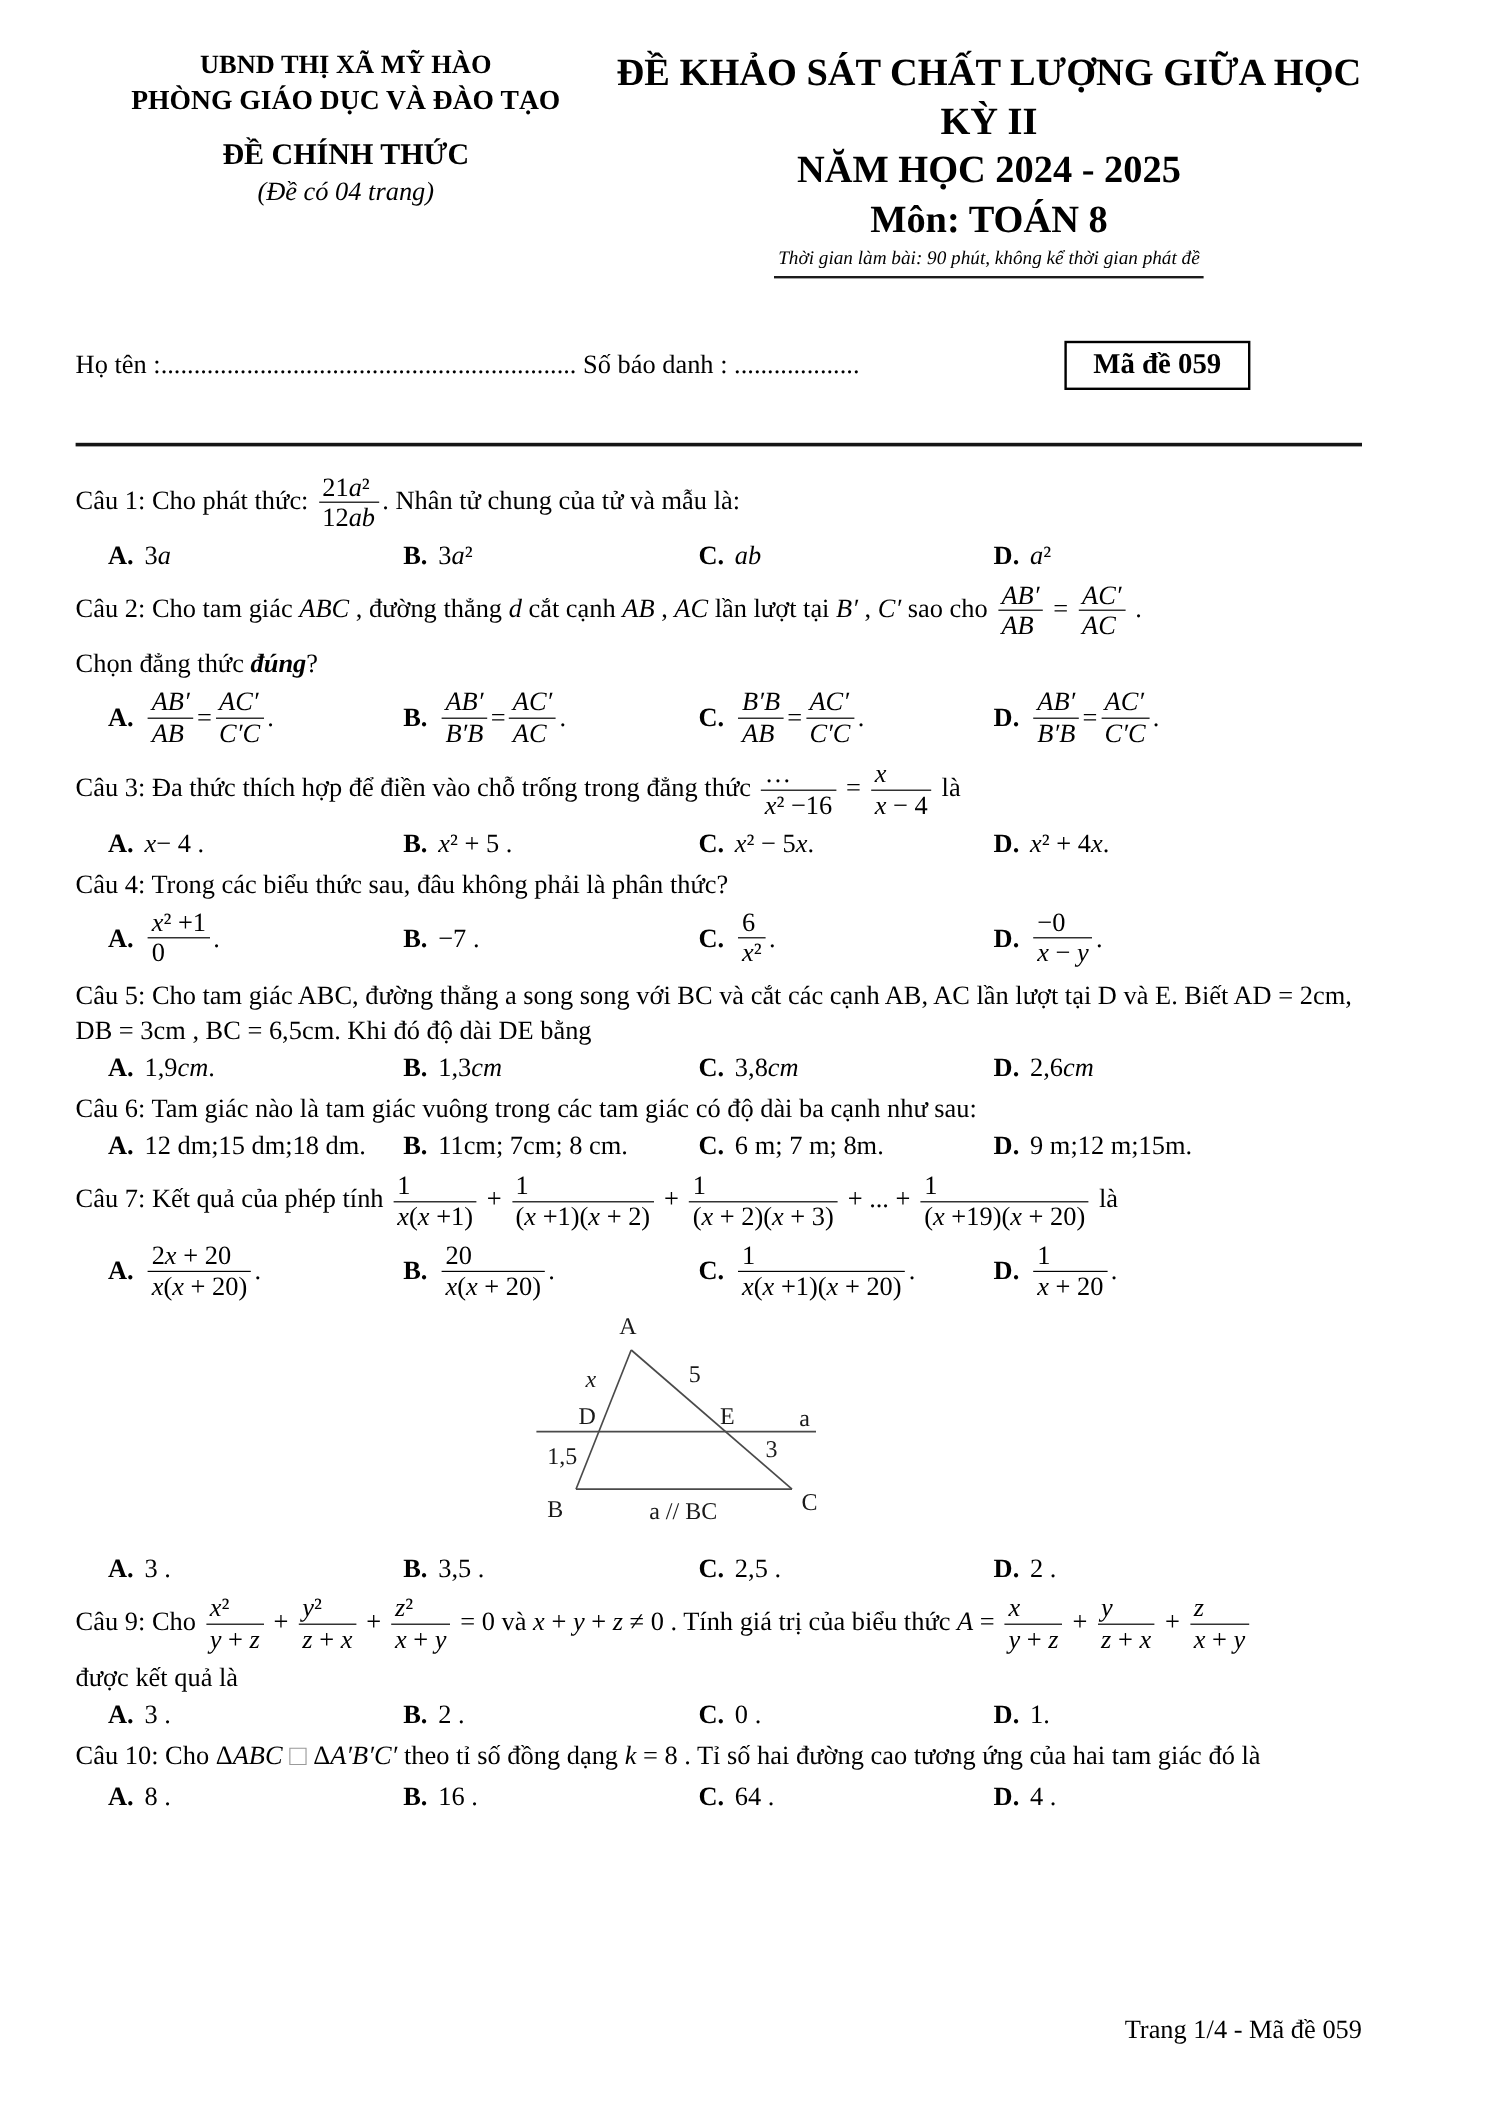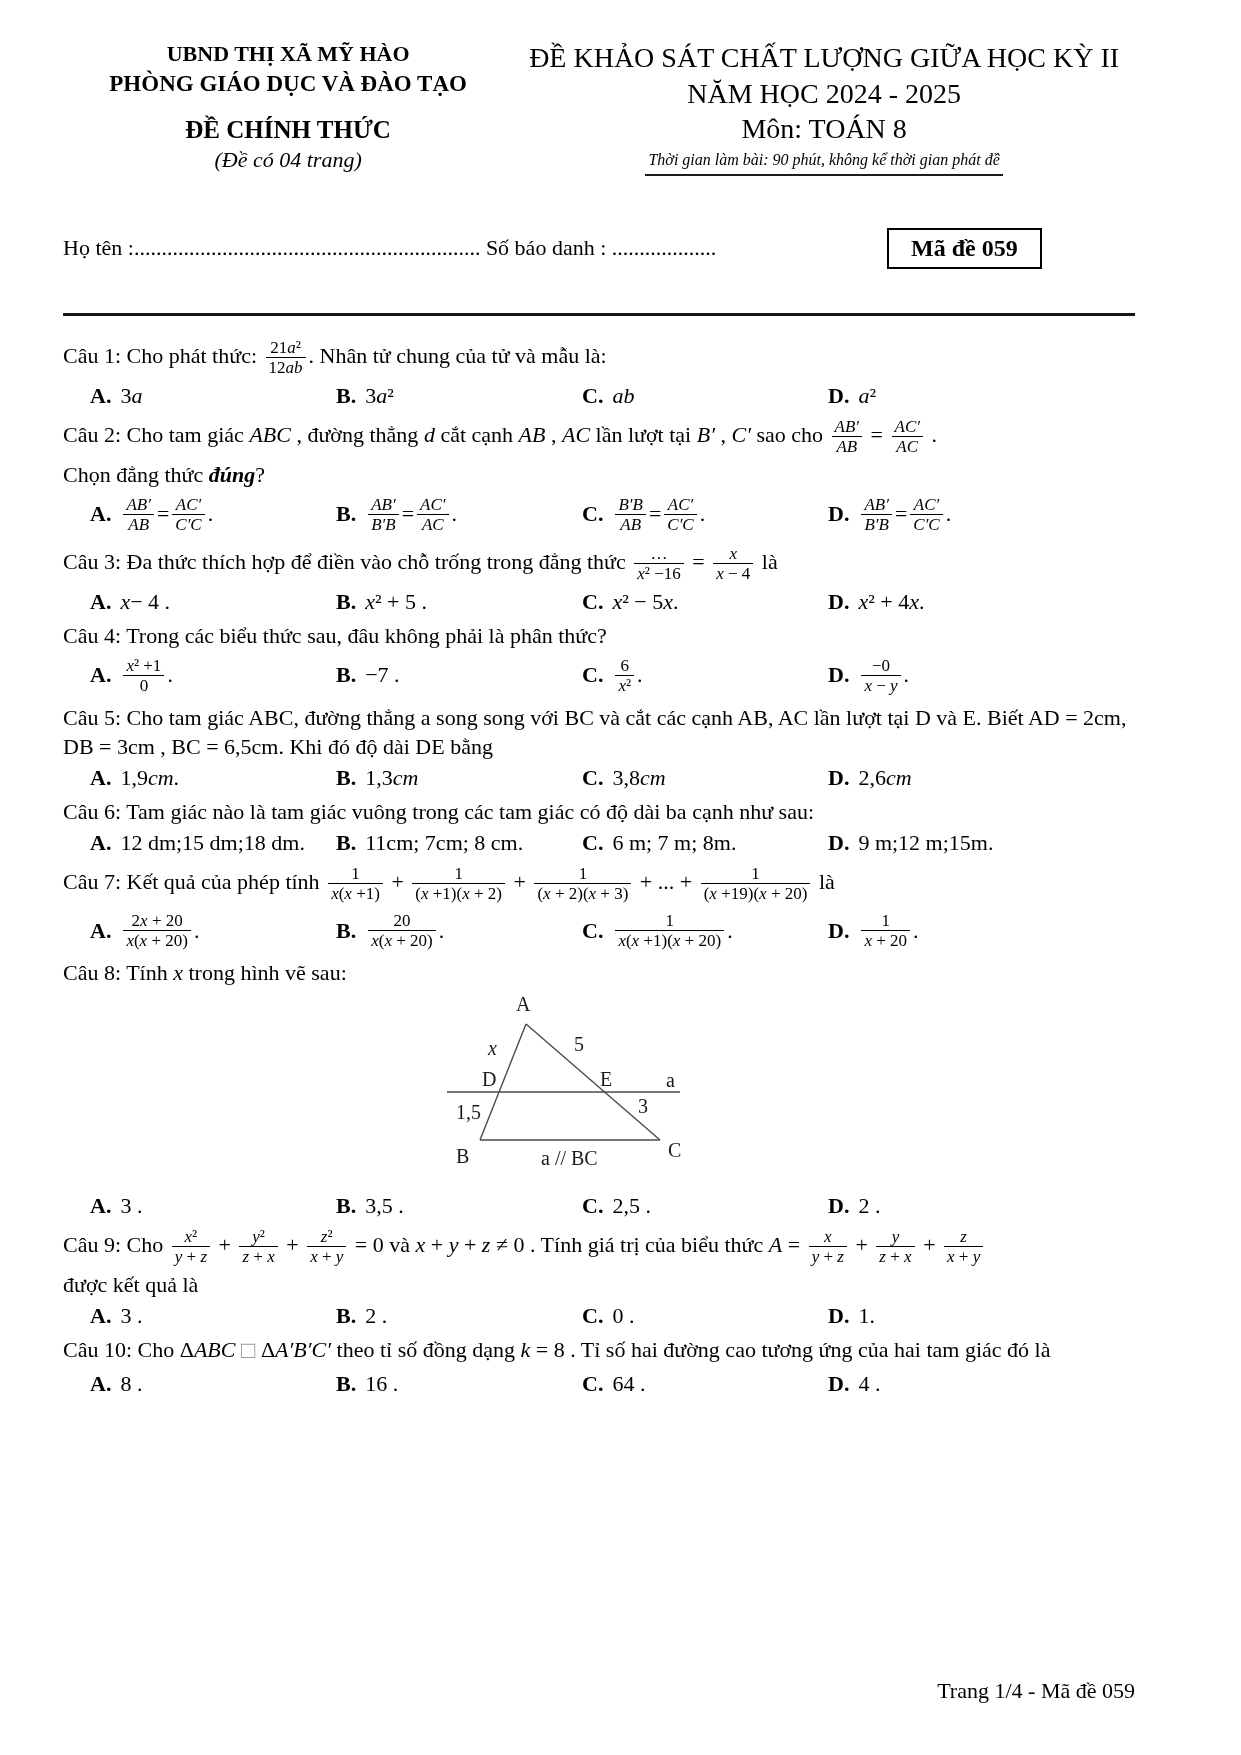--- a/index.html
+++ b/index.html
@@ -9,39 +9,39 @@
     box-sizing:border-box;padding:40px 106px 0 63px;overflow:hidden;
   }
   
   .header{display:flex;}
   .h-left{width:42%;text-align:center;}
   .h-right{width:58%;text-align:center;}
   .h-left .l1{font-weight:bold;font-size:22px;line-height:1.3;}
   .h-left .l2{font-weight:bold;font-size:23px;line-height:1.3;}
   .h-left .l3{font-weight:bold;font-size:25px;margin-top:16px;line-height:1.25;}
   .h-left .l4{font-style:italic;font-size:22px;line-height:1.25;}
-  .h-right .r1,.h-right .r2,.h-right .r3{font-weight:normal;font-size:28px;line-height:1.27;}
+  .h-right .r1,.h-right .r2,.h-right .r3{font-weight:bold;font-size:32px;line-height:1.27;}
   .h-right .r4{font-style:italic;font-size:16px;line-height:1.25;margin-top:3px;}
   .time-underline{width:358px;border-top:2px solid #1c1c1c;margin:4px auto 0;}
   
   .info-row{display:flex;align-items:center;margin-top:52px;gap:40px;}
   .info-text{width:712px;white-space:nowrap;overflow:hidden;}
   .code-box{margin-left:72px;border:2px solid #000;padding:5px 22px;font-weight:bold;font-size:24px;}
   .rule{border-top:3px solid #151515;margin-top:44px;}
   
   #questions{margin-top:20px;}
   .question{margin-top:6px;}
   .stem{line-height:1.32;}
   .stem2{line-height:1.32;margin-top:2px;}
   .qlabel{font-weight:normal;}
   .t{font-style:normal;}
   .i{font-style:italic;}
   .bi{font-weight:bold;font-style:italic;}
   .sq{color:#9a9a9a;font-size:24px;vertical-align:-1px;}
-  .frac{display:inline-block;vertical-align:middle;text-align:center;line-height:1.12;margin:2px 3px;font-size:17px;}
+  .frac{display:inline-block;vertical-align:middle;text-align:left;line-height:1.12;margin:2px 3px;font-size:22px;}
   .frac .num{display:block;padding:0 3px;}
   .frac .den{display:block;border-top:1.5px solid #000;padding:0 3px;}
   .options{display:flex;align-items:center;padding-left:27px;margin:4px 0 6px;}
   .opt{min-width:246px;display:flex;align-items:center;}
   .opt:last-child{min-width:0;}
   .opt .letter{font-weight:bold;margin-right:9px;}
   .optbody{display:inline-flex;align-items:center;white-space:nowrap;}
   
   .figure-wrap{width:300px;margin:4px 0 6px 365px;}
   .figure-wrap svg text{font-family:"Liberation Serif","DejaVu Serif",serif;font-size:20px;fill:#1a1a1a;}
@@ -357,21 +357,20 @@
               <span class="frac">
                 <span class="num"><span class="t">1</span></span>
                 <span class="den"><span class="i">x</span><span class="t"> + 20</span></span>
               </span>
               <span class="t"> .</span>
             </span>
           </div>
         </div>
       </div>
       <div class="question">
-        <div class="stem"><span class="qlabel">Câu 8:</span><span class="t"> Tính </span><span class="i">x</span><span class="t"> trong hình vẽ sau:</span></div>
   <div class="figure-wrap">
     <svg width="300" height="190" viewBox="0 0 300 190">
       <line x1="98" y1="33" x2="52" y2="149" stroke="#4a4a4a" stroke-width="1.4"></line>
       <line x1="98" y1="33" x2="232" y2="149" stroke="#4a4a4a" stroke-width="1.4"></line>
       <line x1="52" y1="149" x2="232" y2="149" stroke="#4a4a4a" stroke-width="1.4"></line>
       <line x1="19" y1="101" x2="252" y2="101" stroke="#4a4a4a" stroke-width="1.4"></line>
       <text x="88" y="20">A</text>
       <text class="it" x="60" y="64">x</text>
       <text x="146" y="60">5</text>
       <text x="54" y="95">D</text>

